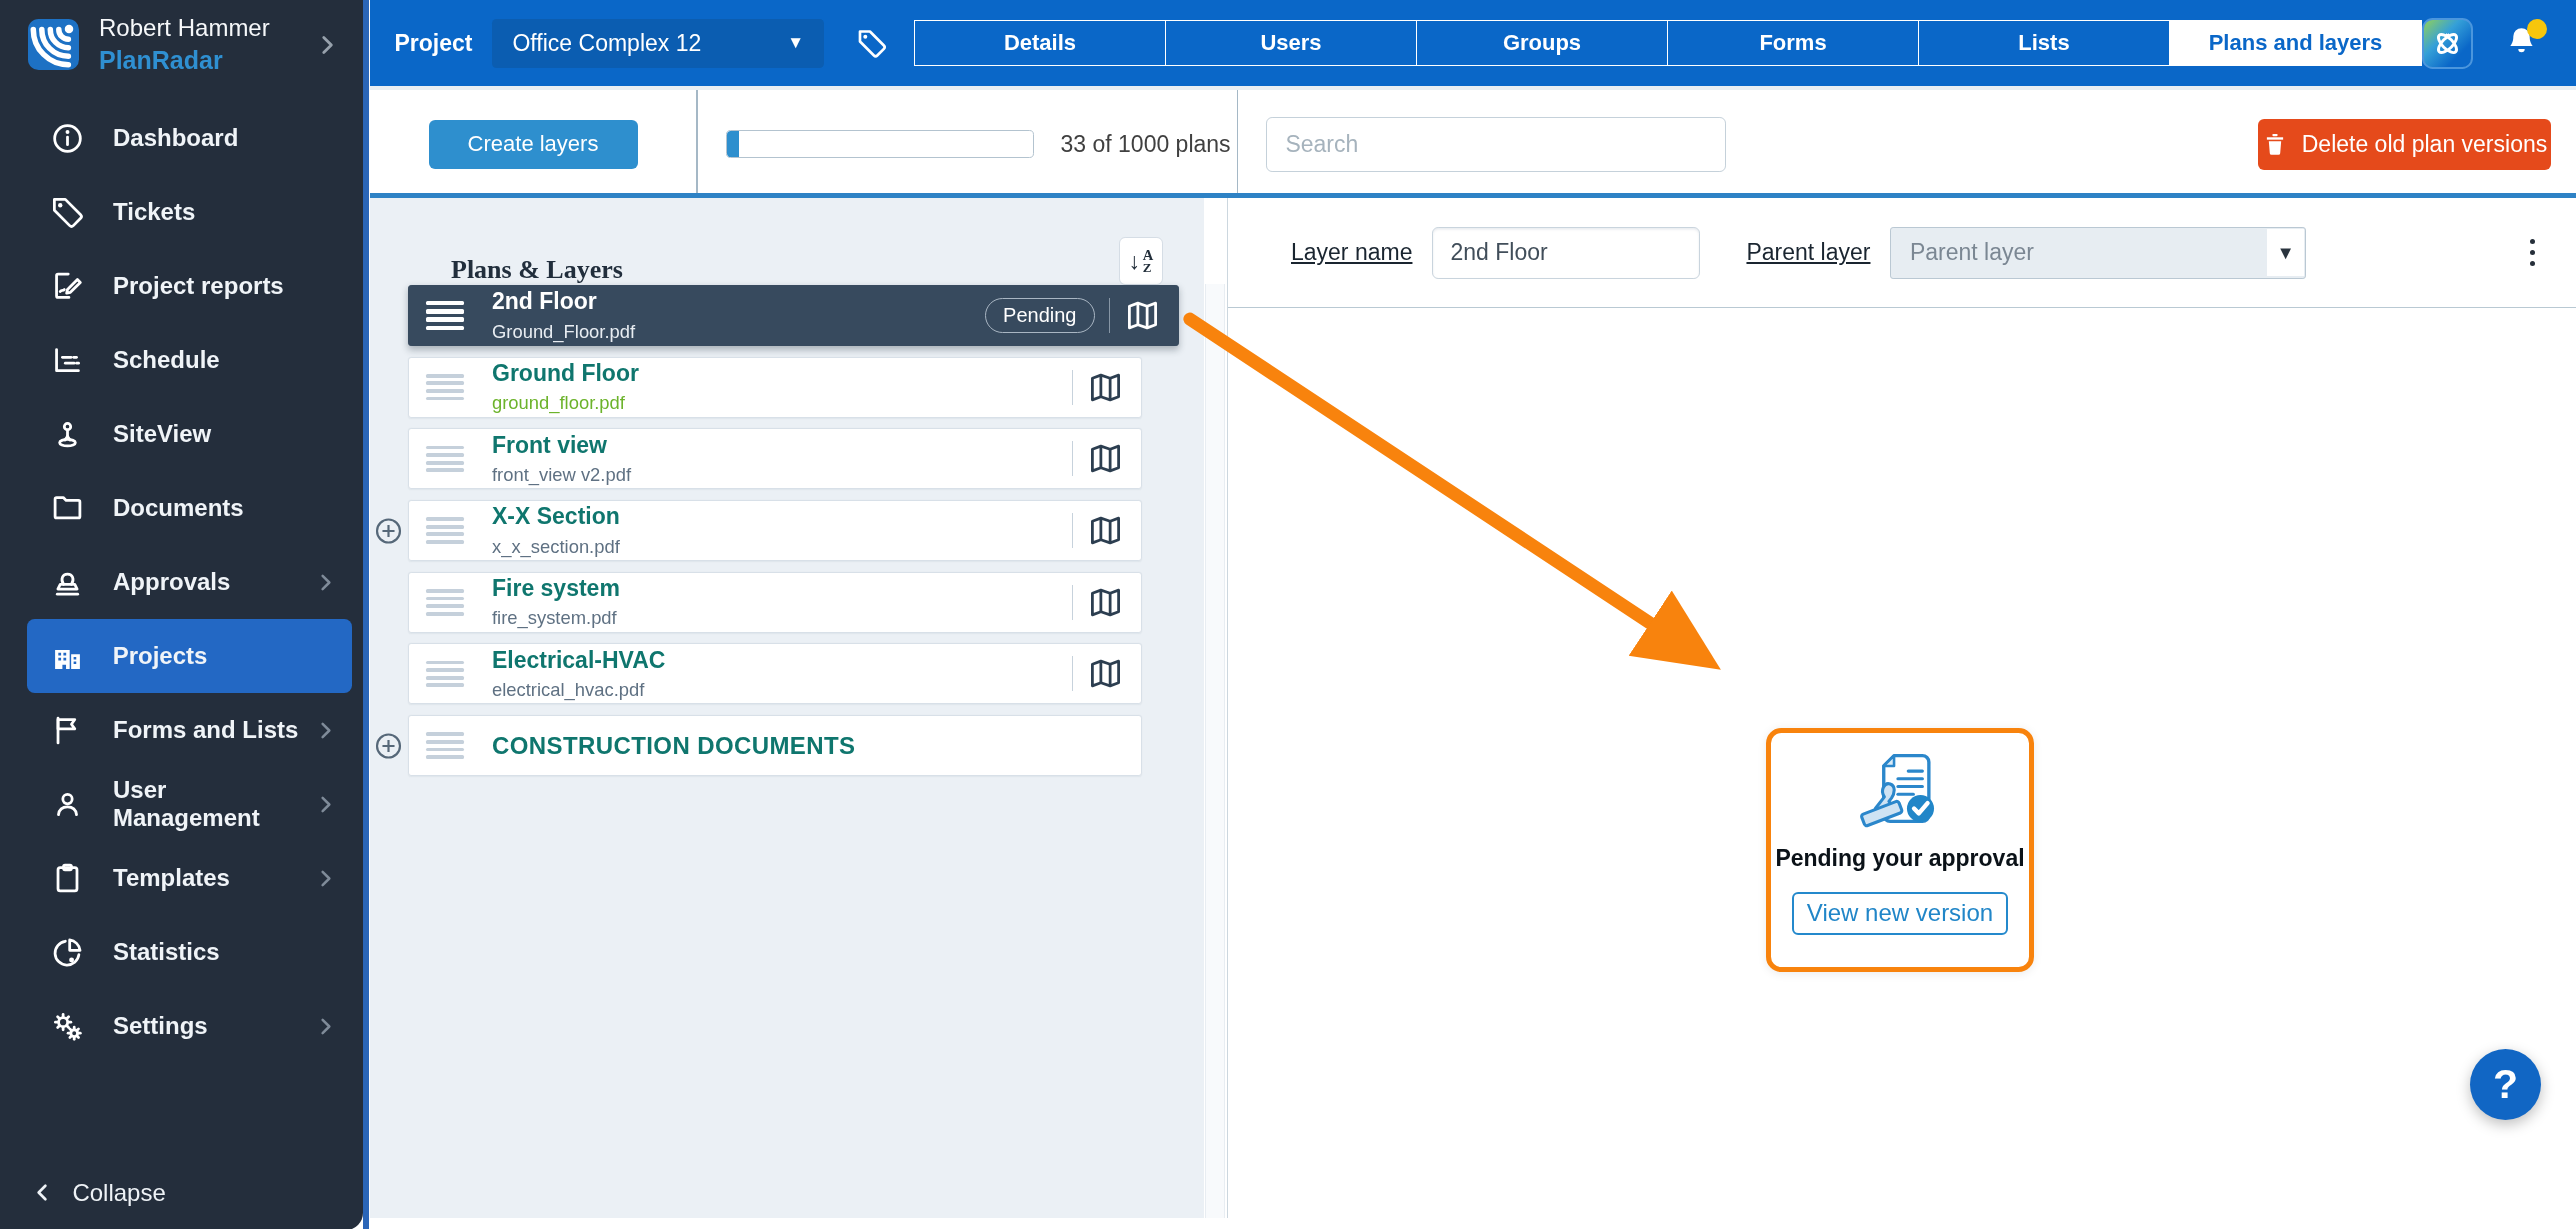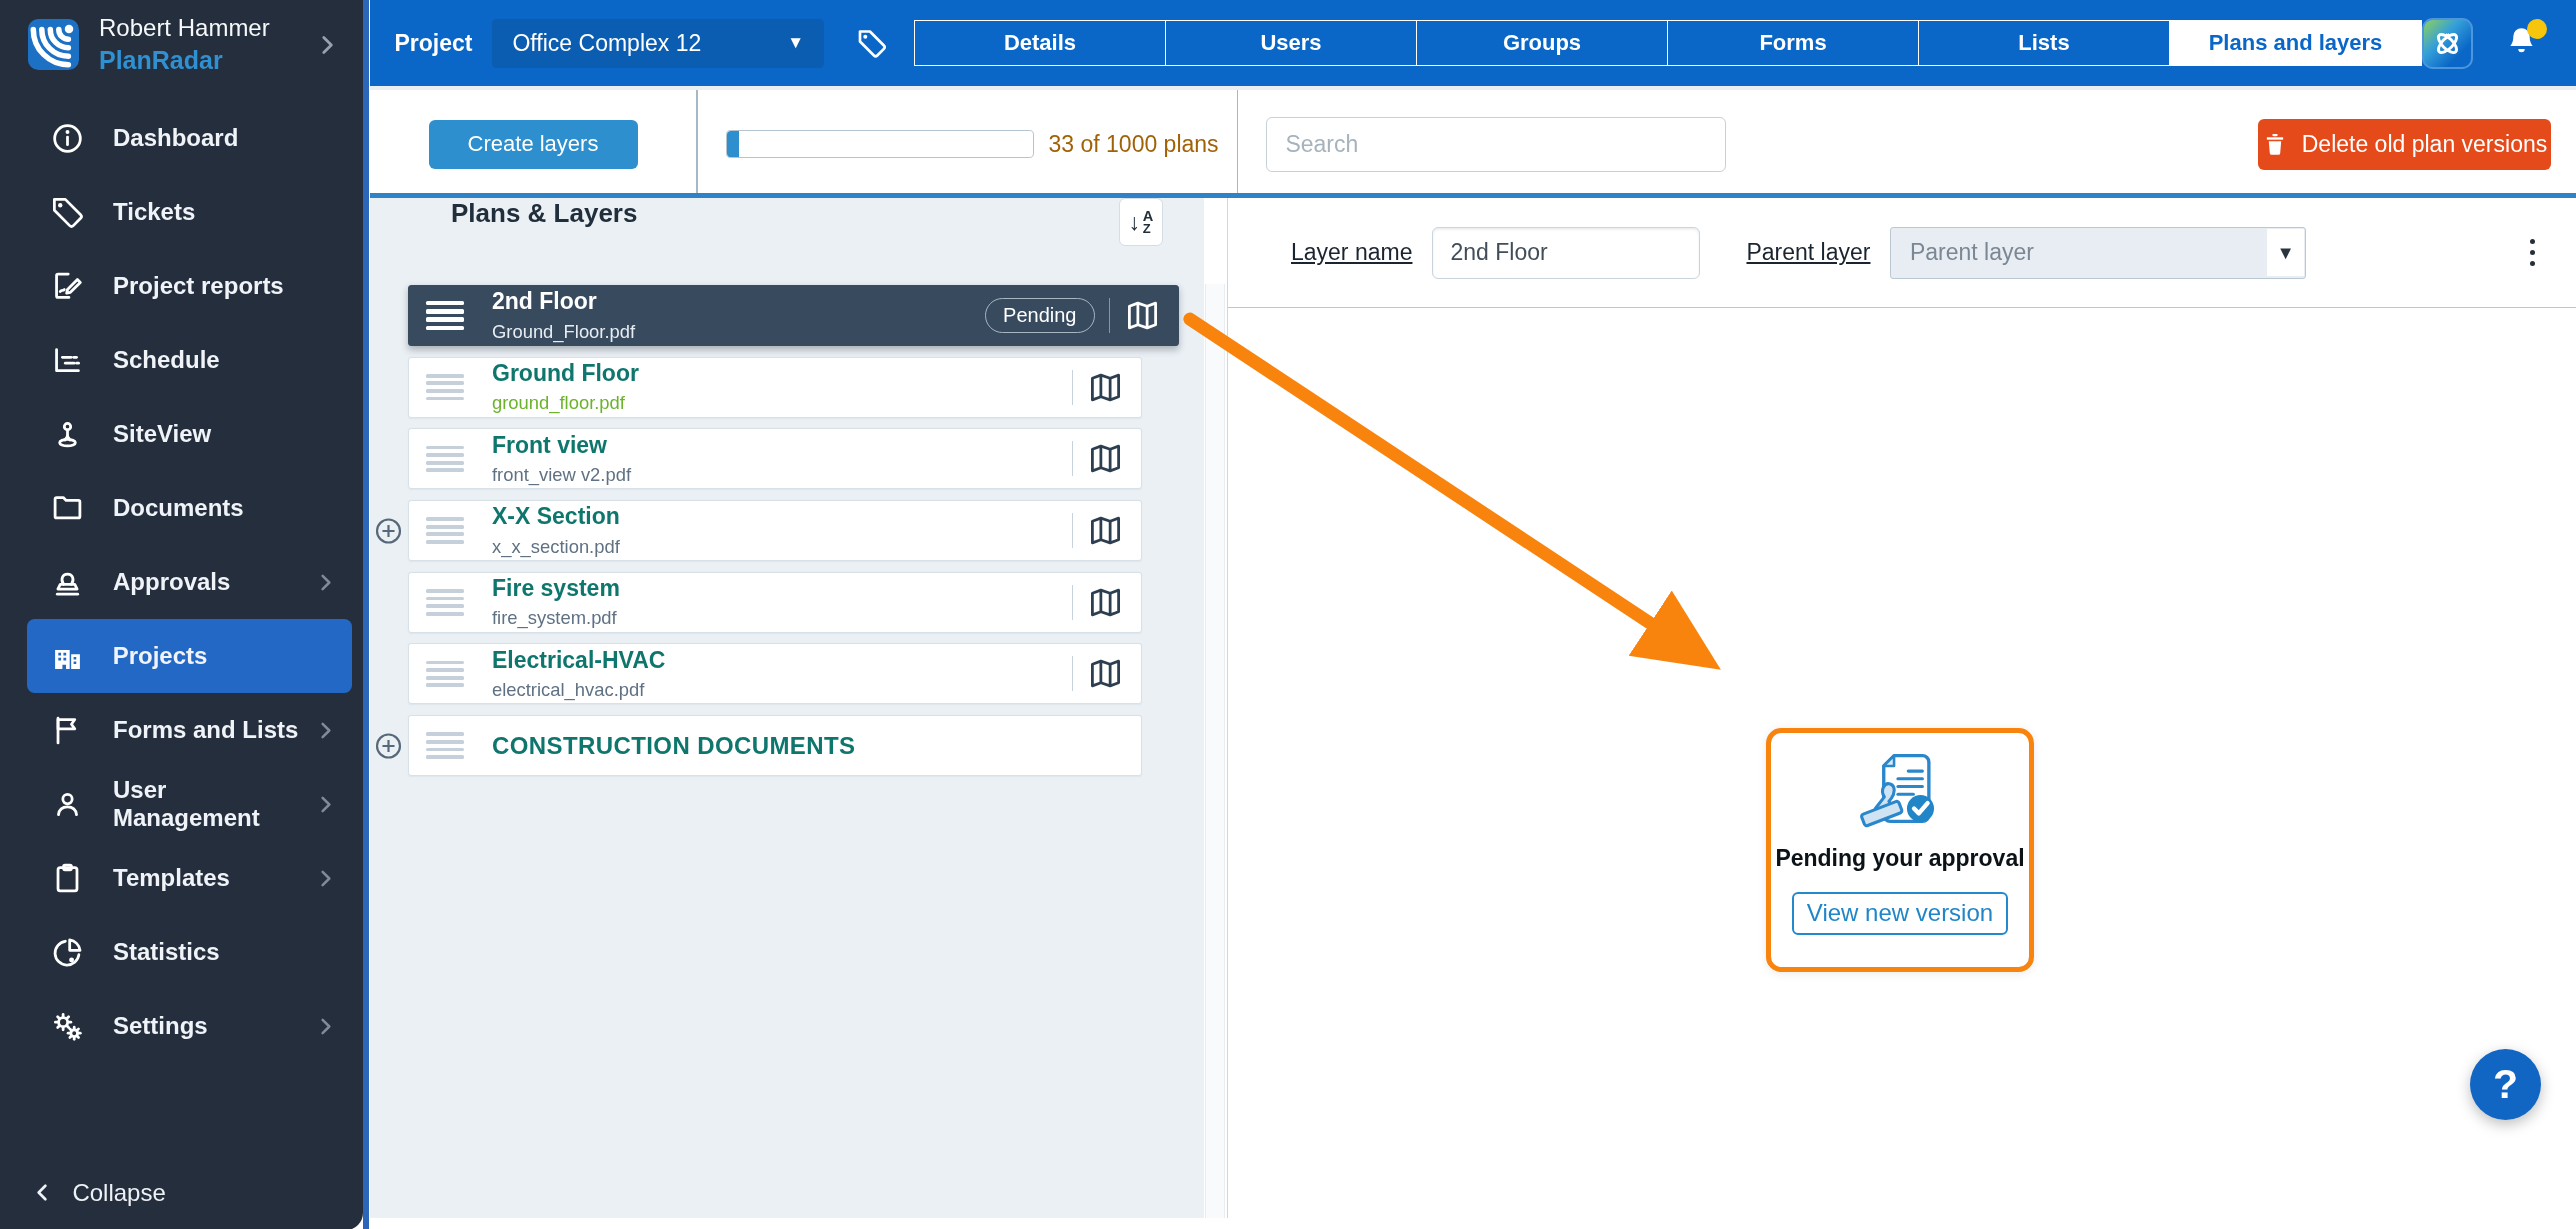--- a/index.html
+++ b/index.html
@@ -56,34 +56,34 @@
   .toolbar { position:absolute; left:370px; top:86px; width:2206px; height:112px;
     background:#fff; border-top:4.6px solid #e9eef3; display:flex; align-items:stretch; }
   .tb-sec1 { width:326px; display:flex; align-items:center; justify-content:center; }
   .btn-create { width:209px; height:49px; background:#2e8fce; border:none; border-radius:6.1px;
     color:#fff; font-size:22px; font-family:inherit; cursor:pointer; }
   .tb-div { width:1.5px; background:#a5b8c6; }
   .tb-sec2 { width:539px; display:flex; align-items:center; padding-left:28px; }
   .progress-track { width:308px; height:28px; border:1.5px solid #b3c3cf; border-radius:4.6px;
     background:#fff; overflow:hidden; }
   .progress-fill { height:100%; background:#2e8fce; border-radius:3.1px 0 0 3.1px; }
-  .plans-count { margin-left:15px; font-size:23px; color:#a16207; }
+  .plans-count { margin-left:27px; font-size:23px; color:#404040; }
   .tb-sec3 { flex:1; display:flex; align-items:center; }
   .search-input { margin-left:28px; width:460px; height:55px; border:1.5px solid #c5d1da;
     border-radius:6.1px; font-size:23px; font-family:inherit; color:#414e5a; padding:0 18.4px; outline:none; }
   .search-input::placeholder { color:#a6b3bd; }
   .btn-delete { margin-left:auto; margin-right:25px; width:293px; height:51px; background:#e54a1b;
     border:none; border-radius:6.1px; color:#fff; font-size:23px; font-family:inherit; cursor:pointer;
     display:flex; align-items:center; justify-content:center; gap:14px; }
   .btn-delete svg { width:26px; height:26px; }
   .blue-rule { position:absolute; left:370px; top:193px; width:2206px; height:4.6px; background:#2e82c5; }
   
   .plans-panel { position:absolute; left:370px; top:198px; width:834px; height:1020px;
     background:#ebf0f5; }
-  .pp-header { height:87px; display:flex; align-items:flex-start; padding:0 41px 0 81px; }
+  .pp-header { height:87px; display:flex; align-items:flex-end; padding:0 41px 0 81px;font-family:Liberation Serif, serif; }
   .pp-title { font-size:26px; font-weight:800; color:#212e3c; flex:1; }
   .sort-btn { width:44px; height:48px; background:#fff; border:1.5px solid #d5dde5; border-radius:6.1px;
     display:flex; align-items:center; justify-content:center; gap:2.3px; cursor:pointer; color:#222e3a; }
   .sort-arrow { font-size:23px; line-height:1; }
   .sort-letters { display:flex; flex-direction:column; font-weight:bold; line-height:0.9; }
   .sort-letters span:first-child { font-size:14.6px; }
   .sort-letters span:last-child { font-size:13px; }
   .rows { padding-left:38px; }
   .row-wrap { position:relative; margin-bottom:10.7px; }
   .plus { position:absolute; left:-34px; top:50%; transform:translateY(-50%); width:29px; height:29px;

